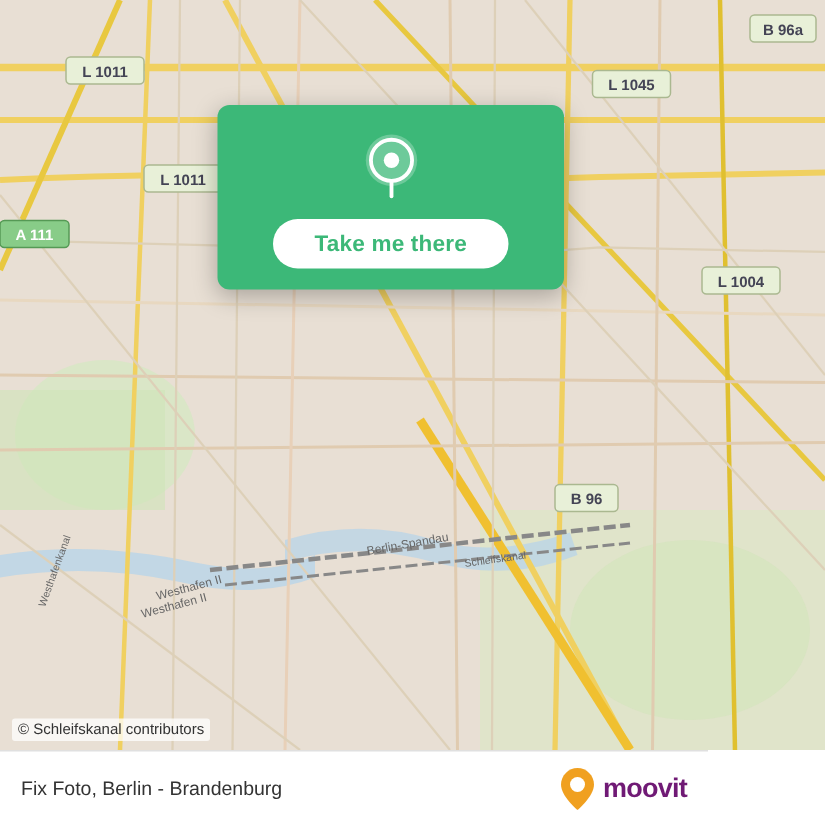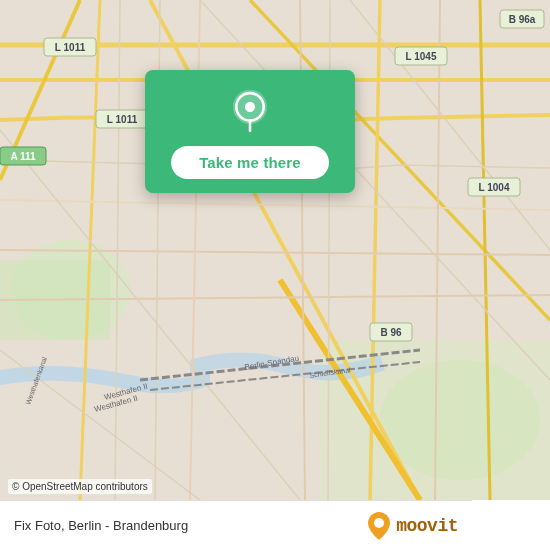--- a/index.html
+++ b/index.html
@@ -25,21 +25,21 @@
       height: 100%;
       position: absolute;
       top: 0; left: 0;
     }
 
     
     .location-card {
       position: absolute;
       top: 70px;
       left: 145px;
-      width: 210px;
+      width: 231px;
       background: #3cb878;
       border-radius: 8px;
       padding: 18px 16px 14px 16px;
       display: flex;
       flex-direction: column;
       align-items: center;
       box-shadow: 0 4px 16px rgba(0,0,0,0.28);
       z-index: 10;
     }
 
@@ -101,23 +101,22 @@
 
     .moovit-pin {
       width: 22px;
       height: 28px;
       position: relative;
     }
 
     .moovit-text {
       font-size: 18px;
       font-weight: bold;
-      color: #a16207;
+      color: #701a75;
       letter-spacing: -0.5px;
-      font-family: Liberation Mono, monospace;
     }
   </style>
 </head>
 <body>
 
 <div id="map-container">
 
   <svg class="map-svg" viewBox="0 0 550 500" xmlns="http://www.w3.org/2000/svg">
 
     <rect width="550" height="500" fill="#e8dfd4"></rect>
@@ -197,21 +196,21 @@
     <svg class="location-pin-icon" viewBox="0 0 48 56" xmlns="http://www.w3.org/2000/svg">
       <circle cx="24" cy="22" r="20" fill="white" opacity="0.25"></circle>
       <circle cx="24" cy="22" r="16" fill="none" stroke="white" stroke-width="3"></circle>
       <circle cx="24" cy="22" r="6" fill="white"></circle>
       <path d="M 24 38 L 24 50" stroke="white" stroke-width="3" stroke-linecap="round"></path>
     </svg>
     <button class="take-me-there-btn">Take me there</button>
   </div>
 
   <div class="osm-attribution">
-    <span>© OpenStreetMap contributors</span>
+    <span>© Schleifskanal contributors</span>
   </div>
 </div>
 
 <div id="bottom-bar">
   <span class="bottom-title">Fix Foto, Berlin - Brandenburg</span>
 
   <div class="moovit-logo">
 
     <svg class="moovit-pin" viewBox="0 0 22 28" xmlns="http://www.w3.org/2000/svg">
       <path d="M 11 0 C 5 0 0 5 0 11 C 0 19 11 28 11 28 C 11 28 22 19 22 11 C 22 5 17 0 11 0 Z" fill="#f0a020"></path>

